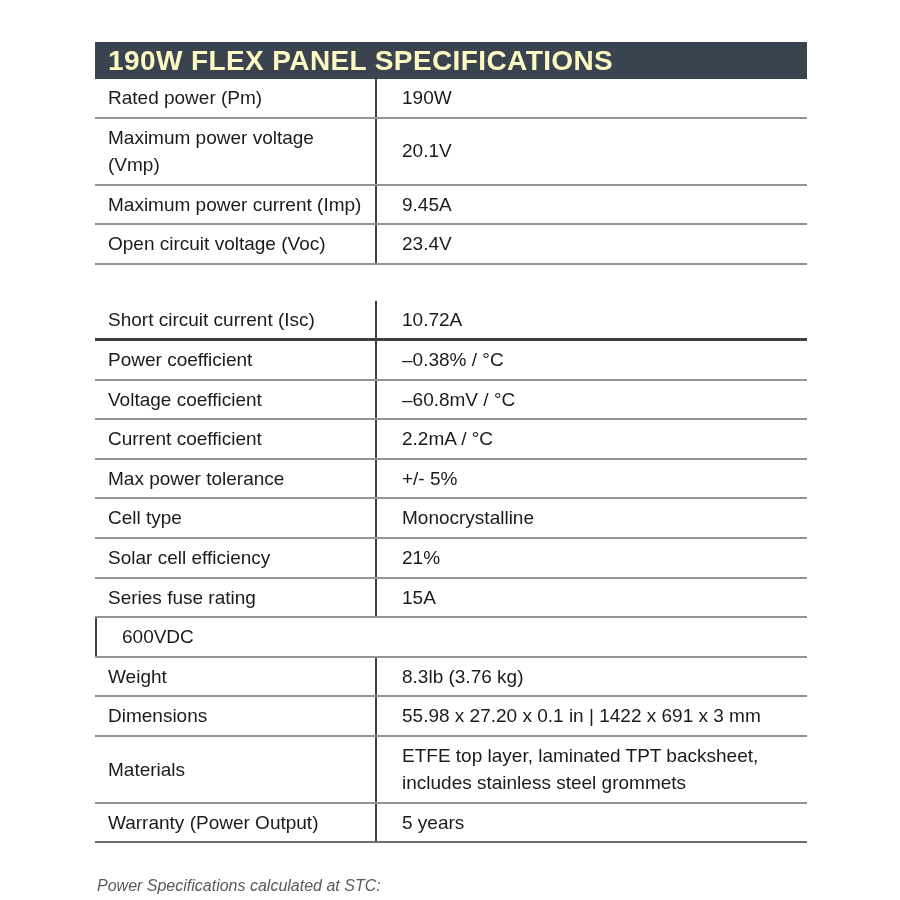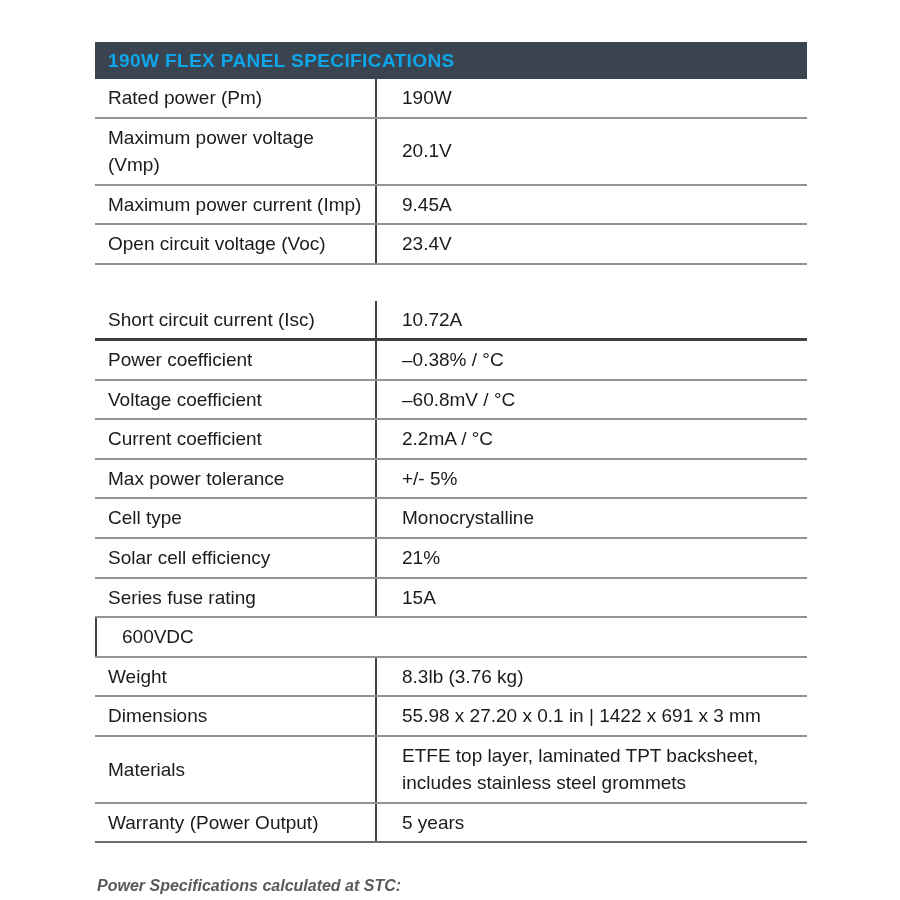--- a/index.html
+++ b/index.html
@@ -16,22 +16,22 @@
     width: 712px;
   }
   .spec-header {
     height: 37px;
     background: #3a4450;
     display: flex;
     align-items: center;
     padding-left: 13px;
   }
   .spec-header .title {
-    color: #0ea5e9;
-    font-size: 19px;
+    color: #fef9c3;
+    font-size: 28px;
     font-weight: bold;
     letter-spacing: 0.4px;
     white-space: nowrap;
   }
   .spec-table { width: 100%; }
   .row {
     display: flex;
     min-height: 38px;
     border-bottom: 2px solid #939393;
   }
@@ -50,21 +50,21 @@
     border-left: 2px solid #3f3f3f;
     padding-left: 25px;
     padding-right: 10px;
   }
   .footnotes {
     margin-top: 32px;
     font-style: italic;
     color: #58595b;
     font-size: 16px;
   }
-  .fn-heading { margin-left: 2px; margin-bottom: 4px; line-height: 22px; font-weight: bold; }
+  .fn-heading { margin-left: 2px; margin-bottom: 4px; line-height: 22px; }
   .fn-item { display: flex; line-height: 22px; }
   .fn-item .bullet {
     width: 46px;
     flex: none;
     padding-left: 4px;
     font-style: normal;
     font-size: 15px;
   }
   .fn-item .fn-text { flex: 1; }
 </style>

